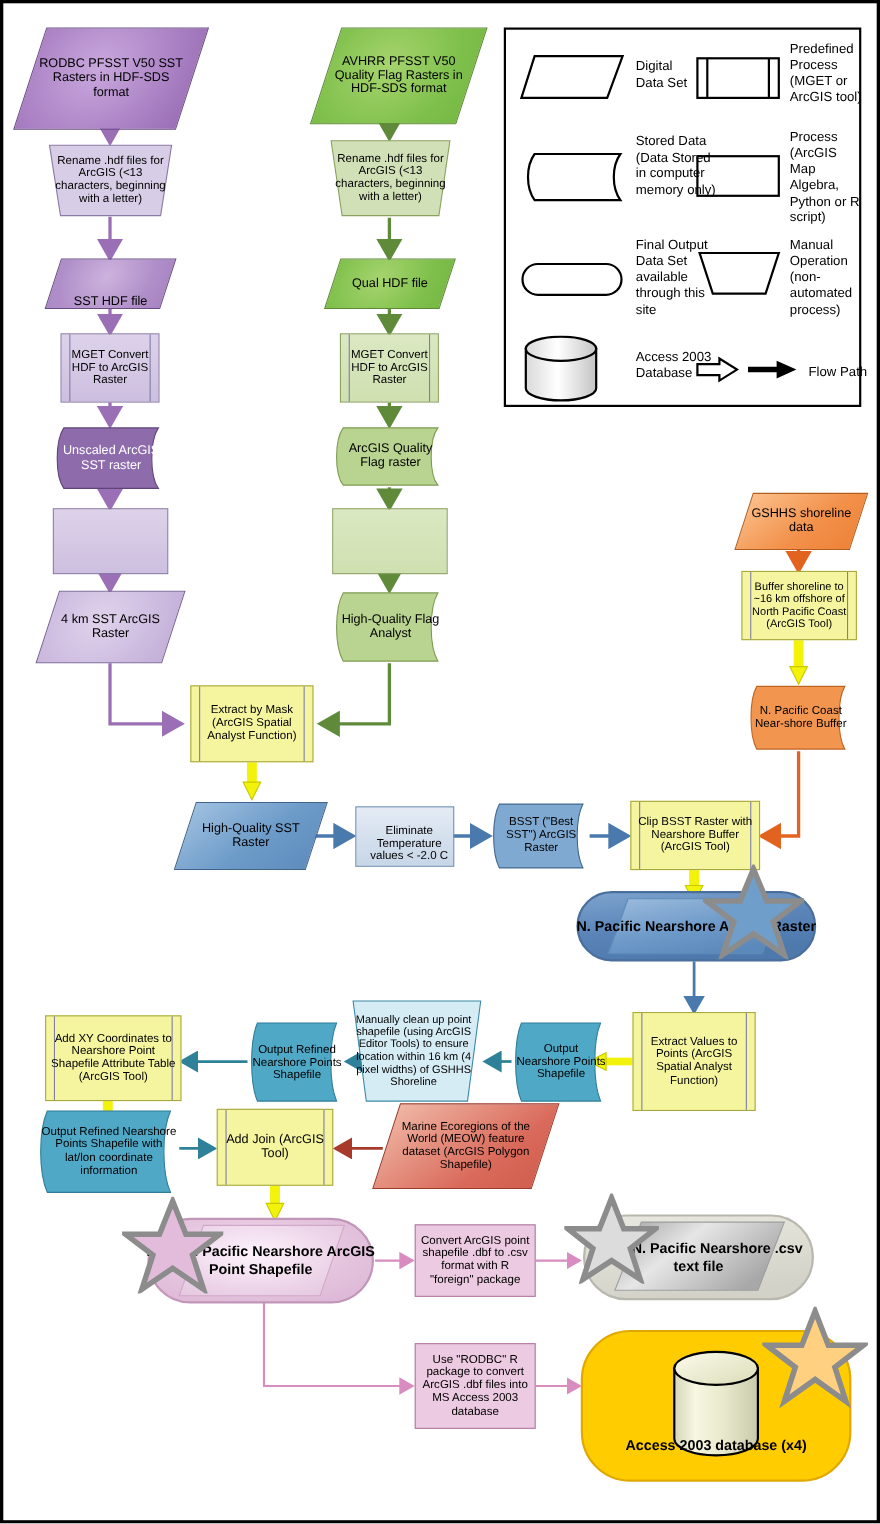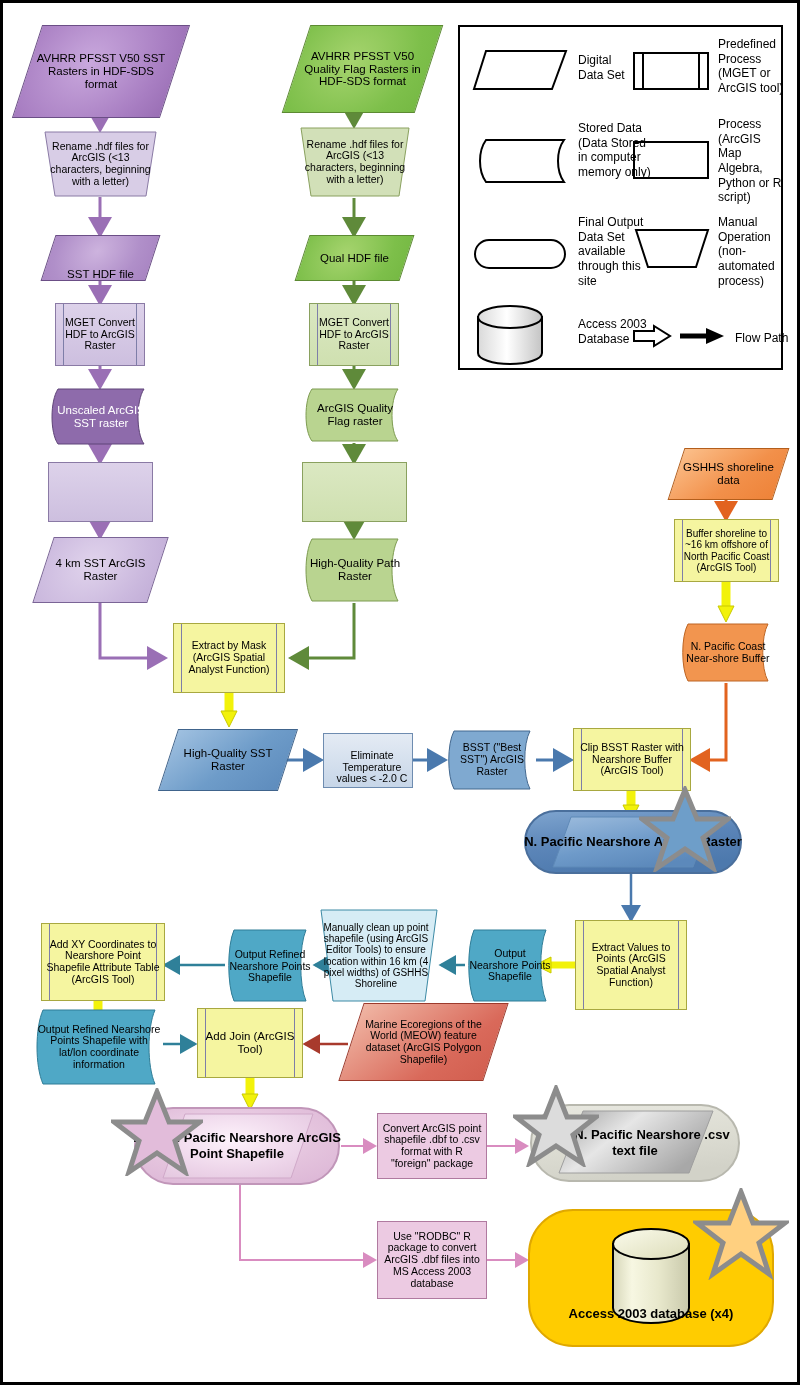--- a/index.html
+++ b/index.html
@@ -246,21 +246,21 @@
       <line x1="48" y1="13" x2="78" y2="13" stroke="#000" stroke-width="5"></line>
       <polygon points="74,5 92,13 74,21" fill="#000"></polygon>
     </svg>
     <div class="lg-txt" style="left:275px; top:304px; width:60px;">Flow Path</div>
   </div>
 
   <div class="para purple-dk" style="left:24px; top:22px; width:148px; height:93px;">
     <div class="body"></div>
   </div>
   <div class="node" style="left:24px; top:22px; width:148px; height:93px;">
-    <div class="txt">AVHRR PFSST V50 SST Rasters in HDF-SDS format</div>
+    <div class="txt">RODBC PFSST V50 SST Rasters in HDF-SDS format</div>
   </div>
 
   <svg style="position:absolute; left:40px; top:127px; z-index:2;" width="115" height="68">
     <polygon points="2,2 113,2 103,66 12,66" fill="#d8cde6" stroke="#8a7aa5" stroke-width="1"></polygon>
   </svg>
   <div class="node" style="left:40px; top:127px; width:115px; height:68px; font-size:10.5px;">
     <div class="txt">Rename .hdf files for ArcGIS (&lt;13 characters, beginning with a letter)</div>
   </div>
 
   <div class="para purple-md" style="left:45px; top:232px; width:105px; height:46px;">
@@ -323,21 +323,21 @@
   <div class="node" style="left:299px; top:384px; width:106px; height:56px;">
     <div class="txt">ArcGIS Quality Flag raster</div>
   </div>
 
   <div class="rect green-lt" style="left:299px; top:459px; width:105px; height:60px;"></div>
 
   <svg style="position:absolute; left:299px; top:534px; z-index:2;" width="106" height="66">
     <path d="M10,2 C2,16 2,50 10,64 L96,64 C88,50 88,16 96,2 Z" fill="#b9d490" stroke="#7d9b50" stroke-width="1"></path>
   </svg>
   <div class="node" style="left:299px; top:534px; width:106px; height:66px;">
-    <div class="txt">High-Quality Path Raster</div>
+    <div class="txt">High-Quality Flag Analyst</div>
   </div>
 
   <div class="pre yellow" style="left:170px; top:620px; width:112px; height:70px;"></div>
   <div class="node" style="left:170px; top:620px; width:112px; height:70px; font-size:10.5px;">
     <div class="txt">Extract by Mask (ArcGIS Spatial Analyst Function)</div>
   </div>
 
   <div class="para blue-para" style="left:165px; top:726px; width:120px; height:62px;">
     <div class="body"></div>
   </div>

